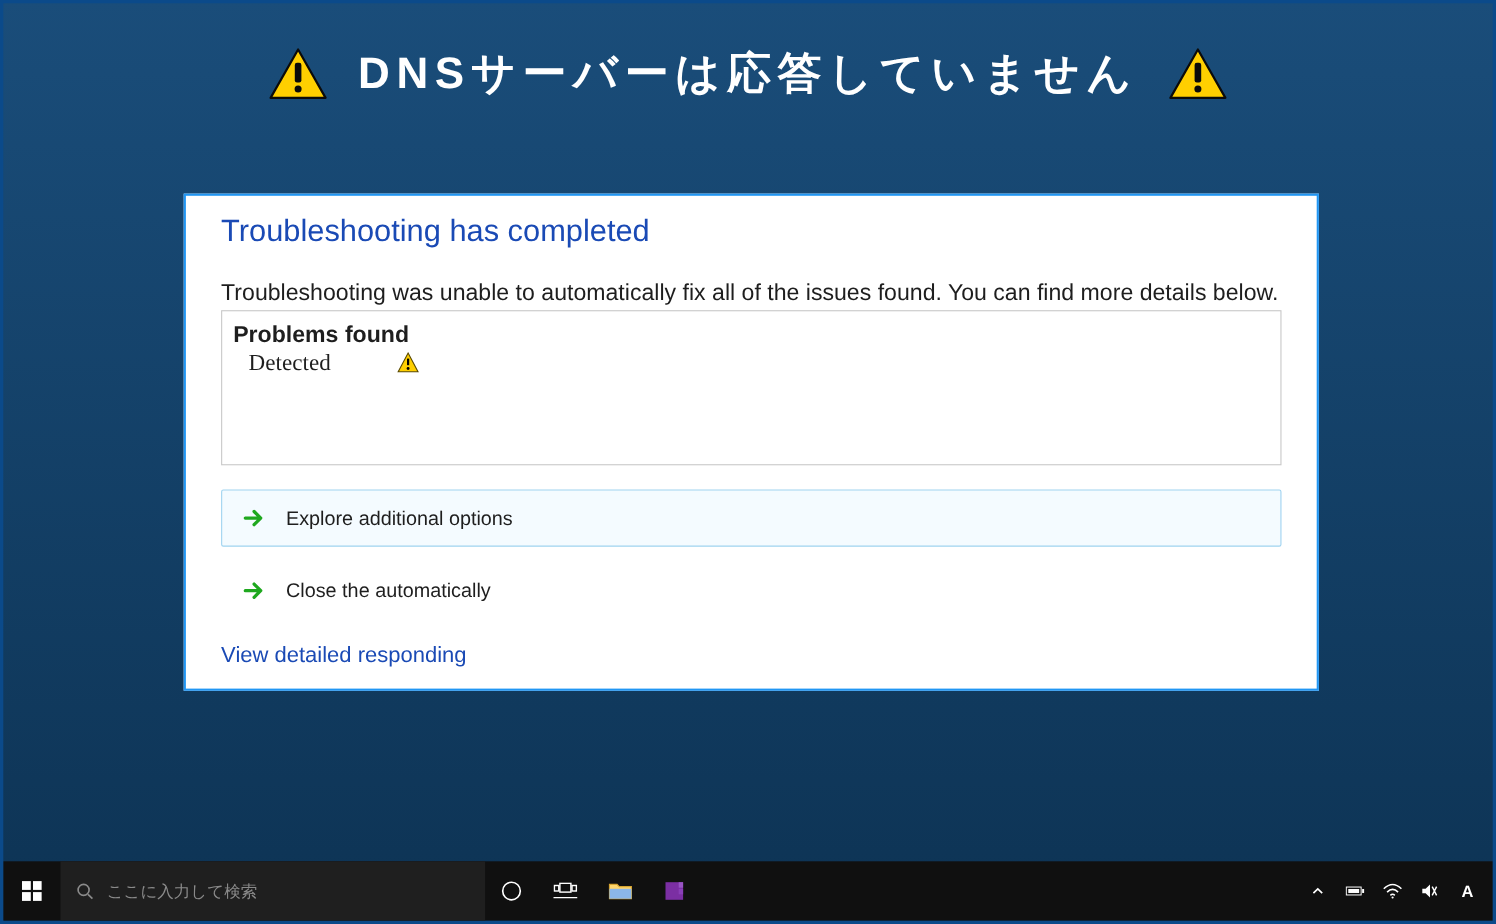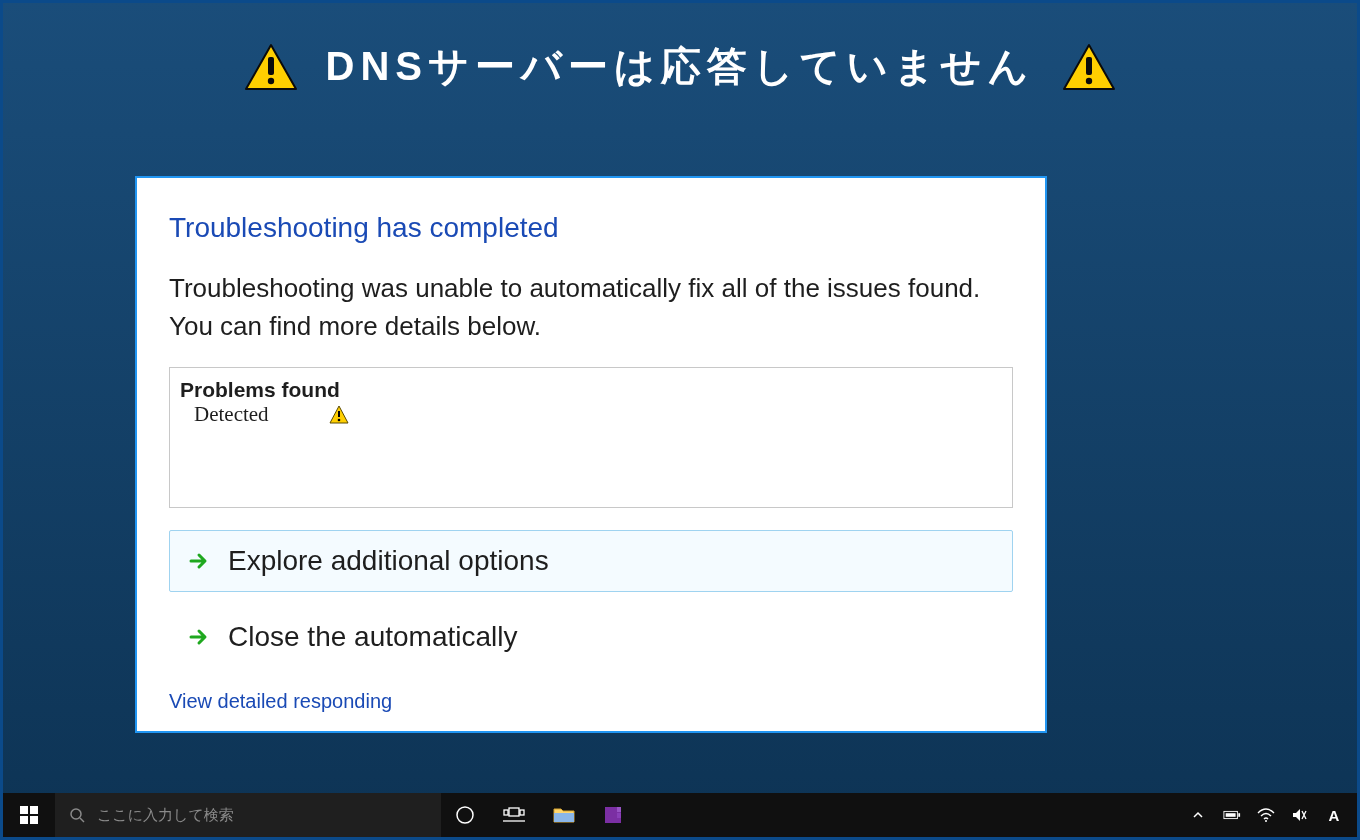--- a/index.html
+++ b/index.html
@@ -27,38 +27,37 @@
       letter-spacing: 6px;
     }
     .warn-triangle {
       width: 54px;
       height: 48px;
       position: relative;
     }
     
     .dialog {
       position: absolute;
-      left: 132px;
+      left: 164px;
       top: 173px;
-      width: 912px;
+      width: 1032px;
       background: #ffffff;
       border: 2px solid #2196f3;
-      padding: 34px 32px 18px 32px;
+      padding: 16px 32px 18px 32px;
     }
     .dialog-title {
       color: #1a4ab5;
       font-size: 28px;
       font-weight: 400;
       margin-bottom: 26px;
     }
     .dialog-desc {
       color: #1e1e1e;
-      font-size: 26px;
+      font-size: 21px;
       line-height: 1.45;
-      margin-bottom: 22px;
     }
     .problems-box {
       border: 1px solid #c8c8c8;
       padding: 10px 18px 80px 10px;
       margin-bottom: 22px;
     }
     .problems-header {
       font-weight: bold;
       font-size: 21px;
       color: #1e1e1e;
@@ -71,21 +70,21 @@
       color: #1e1e1e;
     }
     .problem-text { flex: 1; }
     .problem-status { margin-right: 60px; font-family: Liberation Serif, serif; }
     .problem-icon { width: 20px; height: 20px; }
     .option-link {
       display: flex;
       align-items: center;
       gap: 18px;
       padding: 14px 18px;
-      font-size: 28px;
+      font-size: 18px;
       color: #1e1e1e;
       cursor: pointer;
       border: 1px solid transparent;
       border-radius: 2px;
       margin-bottom: 14px;
     }
     .option-link.highlight {
       border: 1px solid #9fd3f0;
       background: #f4fbff;
     }
@@ -98,21 +97,21 @@
       color: #1a4ab5;
       font-size: 20px;
       cursor: pointer;
       margin-top: 8px;
       display: inline-block;
     }
     
     .taskbar {
       position: absolute;
       left: 0; right: 0; bottom: 0;
-      height: 44px;
+      height: 54px;
       background: #101010;
       display: flex;
       align-items: stretch;
       color: #d0d0d0;
     }
     .tb-item {
       display: flex;
       align-items: center;
       justify-content: center;
       padding: 0 14px;

